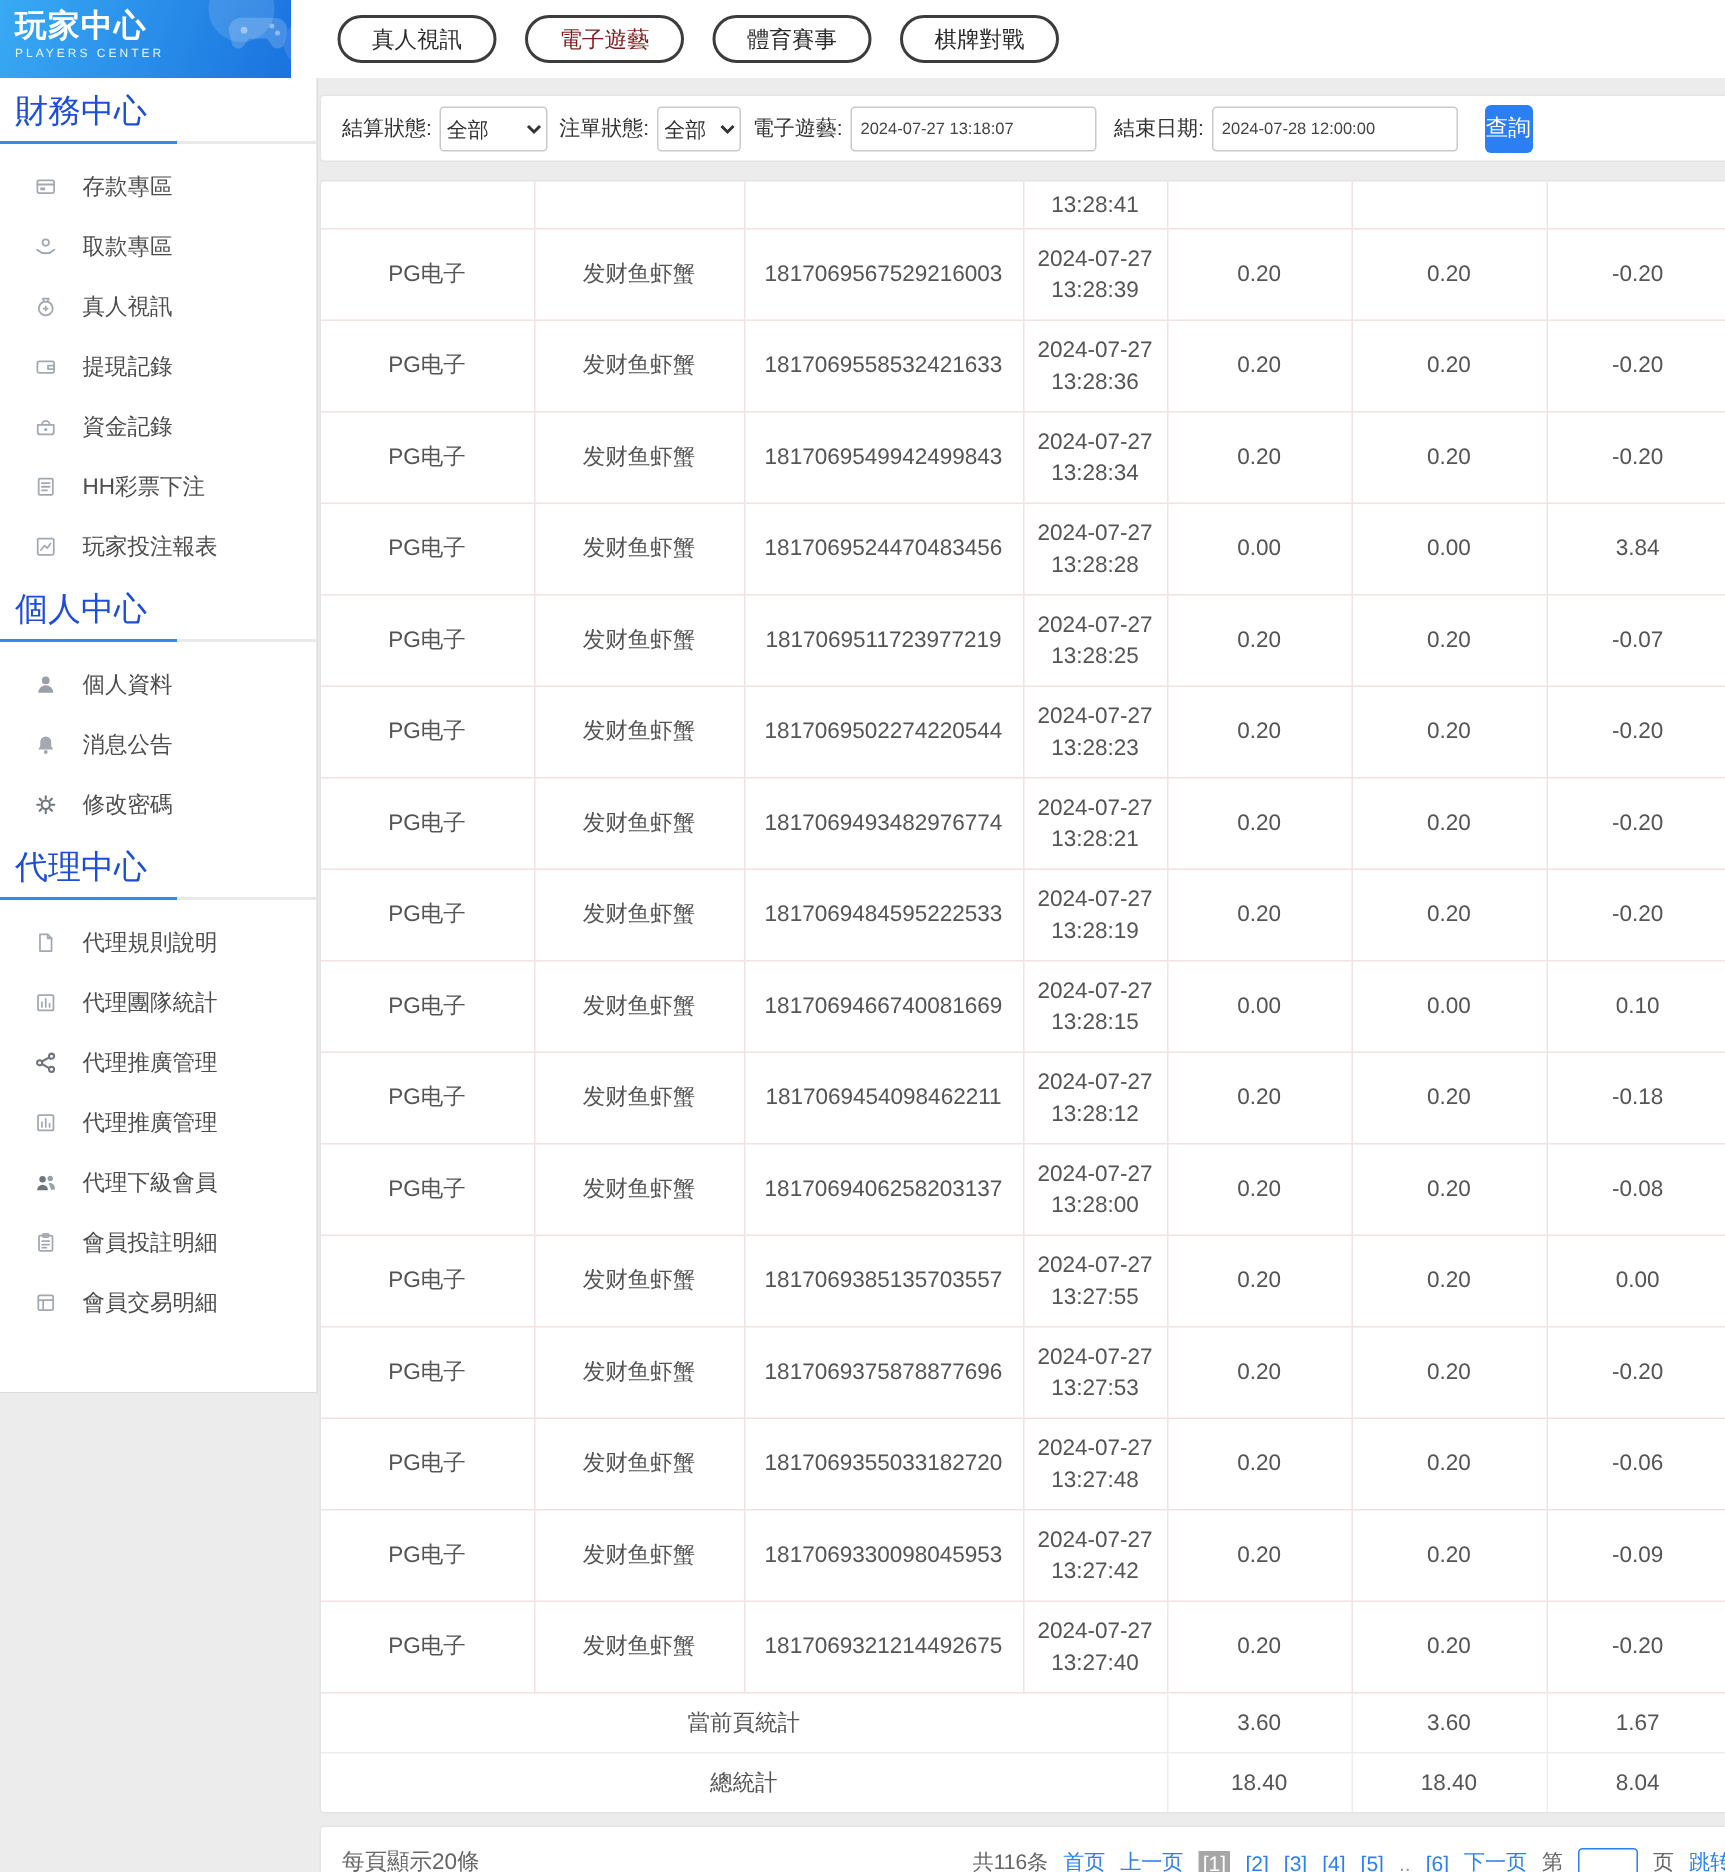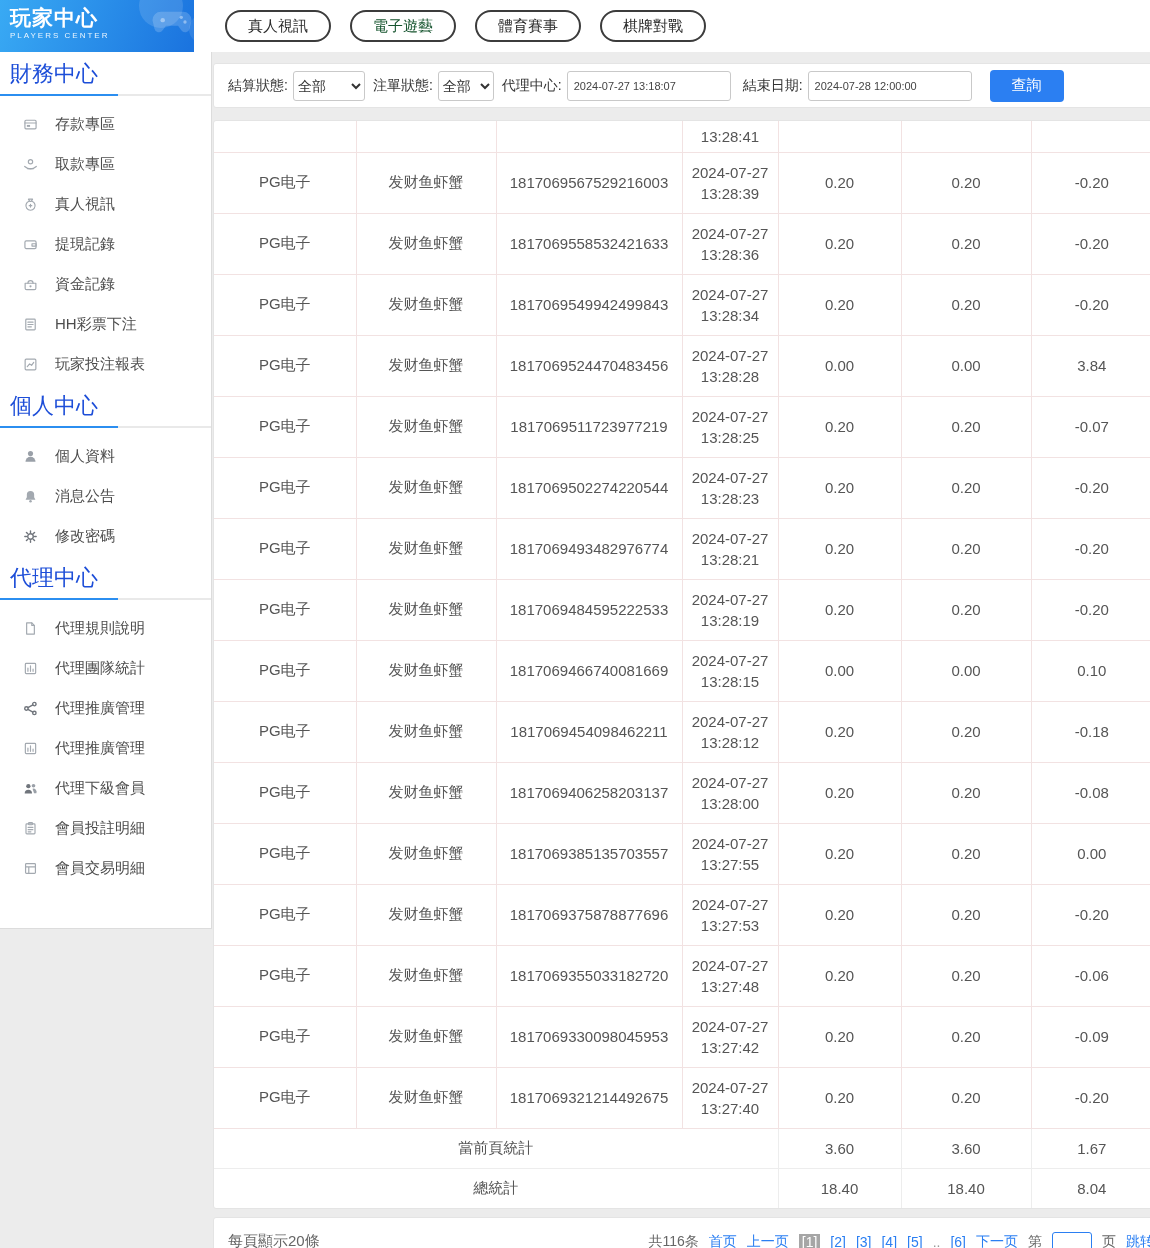--- a/index.html
+++ b/index.html
@@ -28,35 +28,35 @@
   .nav-item.active{background:#2b8ef0;color:#fff}
   .nav-ic{width:15px;height:15px;display:flex;align-items:center}
   .nav-ic svg{display:block}
   .chev{position:absolute;right:13px;font-size:17px;font-weight:bold;color:#fff;line-height:15px}
   
   .main{position:absolute;left:194px;top:0;width:956px}
   .topbar{height:52px;background:#fff;display:flex;align-items:center;padding-left:31px;
     box-sizing:border-box;gap:19px}
   .tab-btn{height:32px;border:2px solid #3c3c3c;border-radius:17px;background:#fff;
     font-size:15px;color:#2b2b2b;padding:0 21px;cursor:pointer;font-family:inherit}
-  .tab-btn.active{color:#14532d}
+  .tab-btn.active{color:#7f1d1d}
   .card{margin-left:19px;width:940px;background:#fff;border:1px solid #e4e4e4;
     box-sizing:border-box;border-radius:3px}
   
   .filter-card{margin-top:11px;height:45px;display:flex;align-items:center;
     padding:0 0 0 14px;font-size:14px;color:#333;white-space:nowrap}
   .filter-card .lb{margin-right:5px}
   .filter-card select{height:30px;border:1px solid #c9c9c9;border-radius:3px;background:#fff;
     font-size:14px;color:#333;margin-right:8px;font-family:inherit}
   .sel-settle{width:72px}
   .sel-order{width:56px}
   .filter-card input[type=text]{height:28px;border:1px solid #c9c9c9;border-radius:3px;
     width:150px;font-size:11px;color:#444;padding:0 6px;margin-right:12px;font-family:inherit}
   .search-btn{height:32px;background:#2b7ff2;color:#fff;border:none;border-radius:4px;
-    font-size:15px;padding:0 22px;margin-left:6px;cursor:pointer;font-family:Liberation Sans, sans-serif}
+    font-size:15px;padding:0 1px;margin-left:6px;cursor:pointer;font-family:Liberation Sans, sans-serif}
   
   .table-card{margin-top:12px}
   table{border-collapse:collapse;width:938px;table-layout:fixed;font-size:15px;color:#555}
   td{border:1px solid #f2e2e2;text-align:center;padding:0 3px;overflow:hidden}
   tr td:first-child{border-left:none}
   tr td:last-child{border-right:none}
   #partial-body tr:first-child td{border-top:none}
   #summary-body tr:last-child td{border-bottom:none}
   .partial-row{height:31px}
   .data-row{height:61px}
@@ -308,21 +308,21 @@
 
   <div class="card filter-card">
     <span class="lb">結算狀態:</span>
     <select class="sel-settle">
       <option>全部</option>
     </select>
     <span class="lb">注單狀態:</span>
     <select class="sel-order">
       <option>全部</option>
     </select>
-    <span class="lb">代理中心:</span>
+    <span class="lb">電子遊藝:</span>
     <input type="text" value="2024-07-27 13:18:07" style="">
     <span class="lb">結束日期:</span>
     <input type="text" value="2024-07-28 12:00:00" style="">
     <button class="search-btn">查詢</button>
   </div>
 
   <div class="card table-card">
     <table>
       <colgroup>
         <col style="width:142px">

